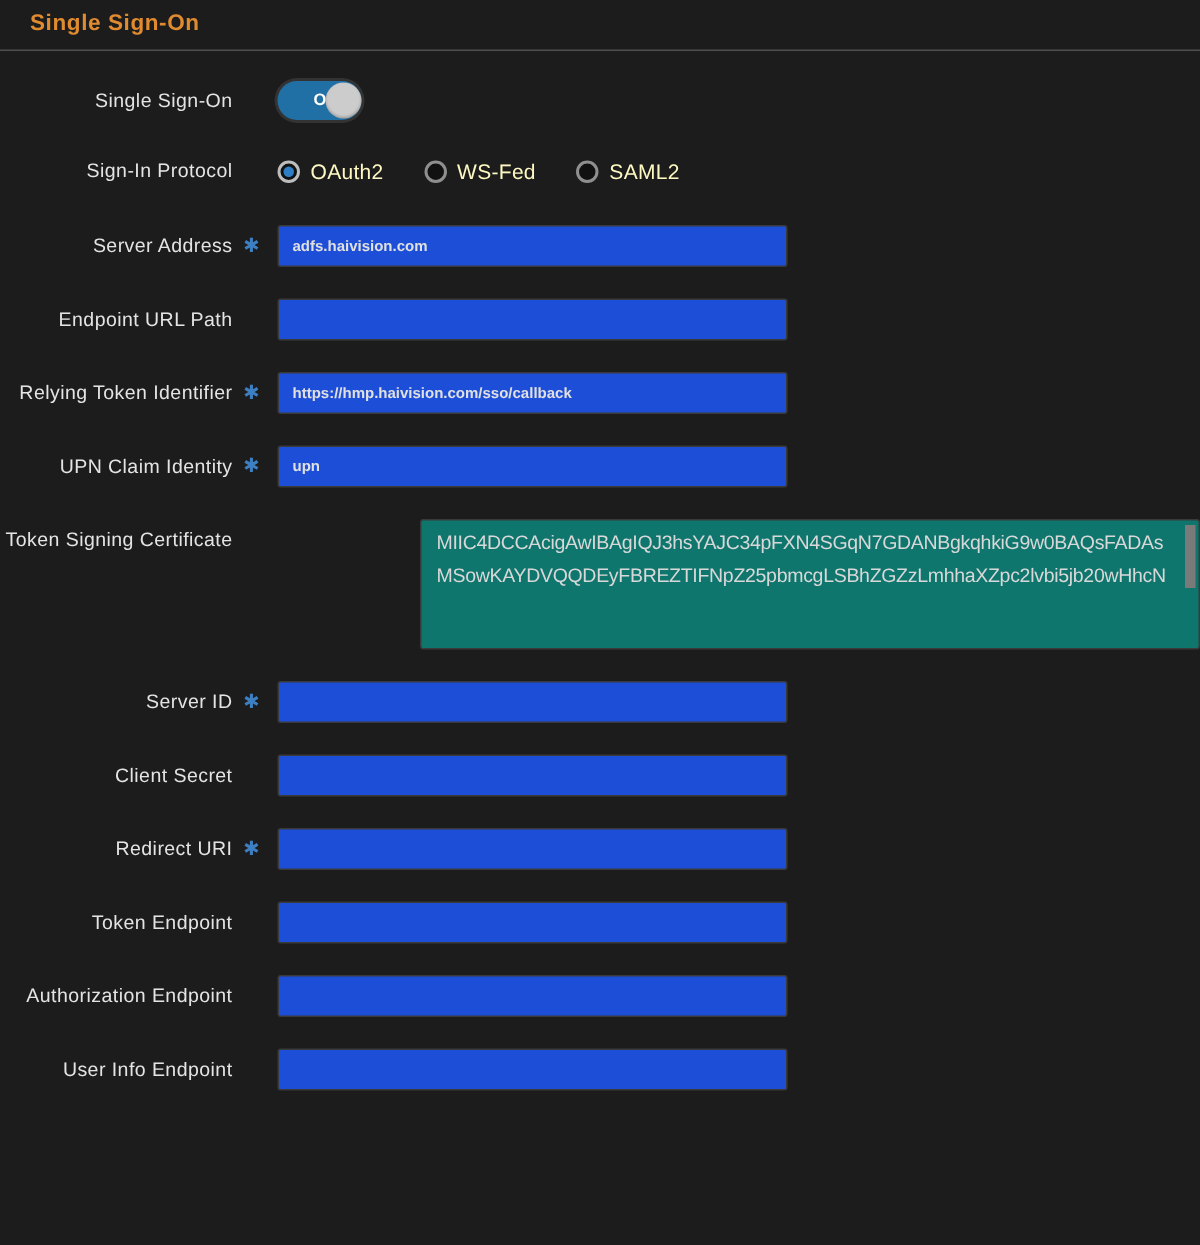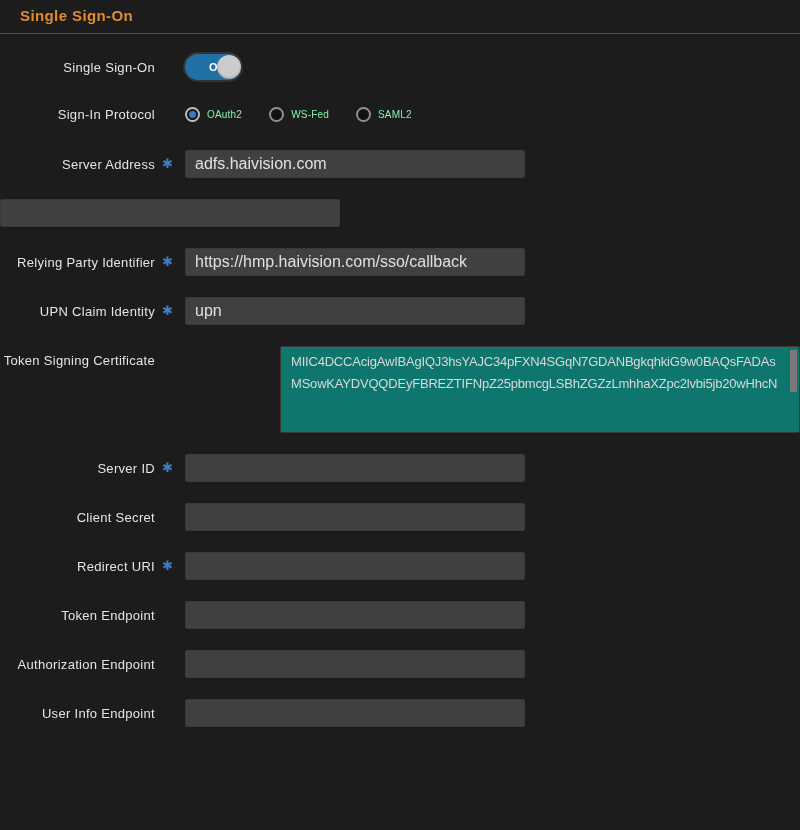--- a/index.html
+++ b/index.html
@@ -49,28 +49,29 @@
     top: 50%;
     transform: translateY(-54%);
     color: #3d7fc1;
     font-size: 13px;
     line-height: 13px;
   }
   
   .text-input {
     width: 340px; height: 28px;
     box-sizing: border-box;
-    background: #404040;
+    background: #1d4ed8;
     border: 1px solid #3a3a3a;
     border-radius: 2px;
     color: #e0e0e0;
     font-family: "Liberation Sans", sans-serif;
-    font-size: 16px;
+    font-size: 10px;
     padding: 0 9px;
     outline: none;
+    font-weight: bold;
   }
   
   .toggle {
     position: relative;
     width: 56px; height: 26px;
     background: #2070a6;
     border-radius: 14px;
     box-shadow: 0 0 0 2px #333333;
     cursor: pointer;
     flex: none;
@@ -107,21 +108,21 @@
   .radio-circle.checked { border-color: #bdbdbd; }
   .radio-circle.checked::after {
     content: "";
     position: absolute;
     left: 50%; top: 50%;
     width: 7px; height: 7px;
     margin: -3.5px 0 0 -3.5px;
     border-radius: 50%;
     background: #2e7ec6;
   }
-  .radio-label { font-size: 10px; color: #86efac; letter-spacing: 0.2px; }
+  .radio-label { font-size: 14px; color: #fef9c3; letter-spacing: 0.2px; }
   
   .help-icon {
     width: 22px; height: 22px;
     margin-left: 15px;
     border-radius: 50%;
     background: #1a5788;
     color: #0b1d2e;
     font-size: 15px;
     font-weight: bold;
     display: flex;
@@ -200,27 +201,30 @@
 
   <div class="row row-field">
     <div class="label-col">
       <span class="field-label">Server Address</span>
       <span class="req-mark">✱</span>
     </div>
     <input class="text-input" type="text" value="adfs.haivision.com" style="">
   </div>
 
   <div class="row row-field">
-    <input class="text-input" type="text" value="" style="">
-  </div>
-
-
-  <div class="row row-field">
-    <div class="label-col">
-      <span class="field-label">Relying Party Identifier</span>
+    <div class="label-col">
+      <span class="field-label">Endpoint URL Path</span>
+    </div>
+    <input class="text-input" type="text" value="" style="">
+  </div>
+
+
+  <div class="row row-field">
+    <div class="label-col">
+      <span class="field-label">Relying Token Identifier</span>
       <span class="req-mark">✱</span>
     </div>
     <input class="text-input" type="text" value="https://hmp.haivision.com/sso/callback" style="">
   </div>
 
 
   <div class="row row-field">
     <div class="label-col">
       <span class="field-label">UPN Claim Identity</span>
       <span class="req-mark">✱</span>

